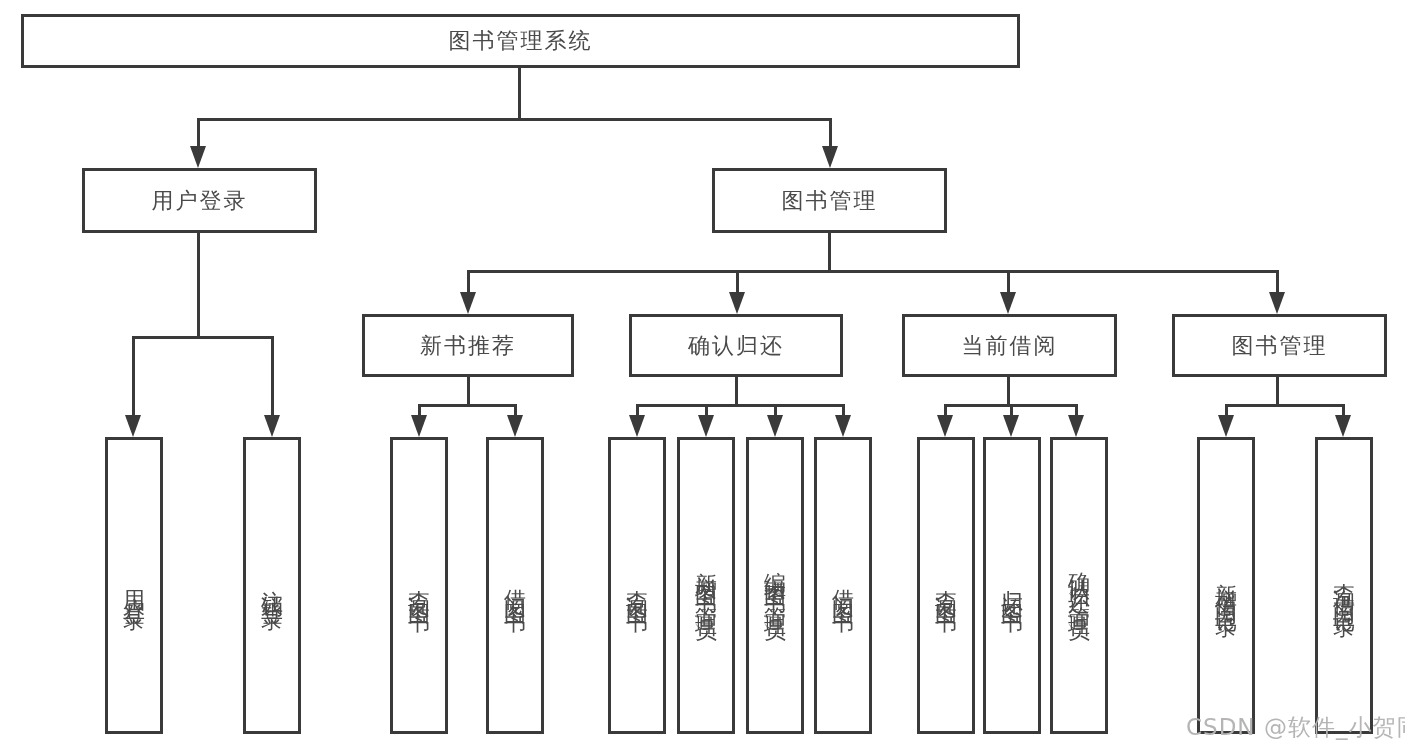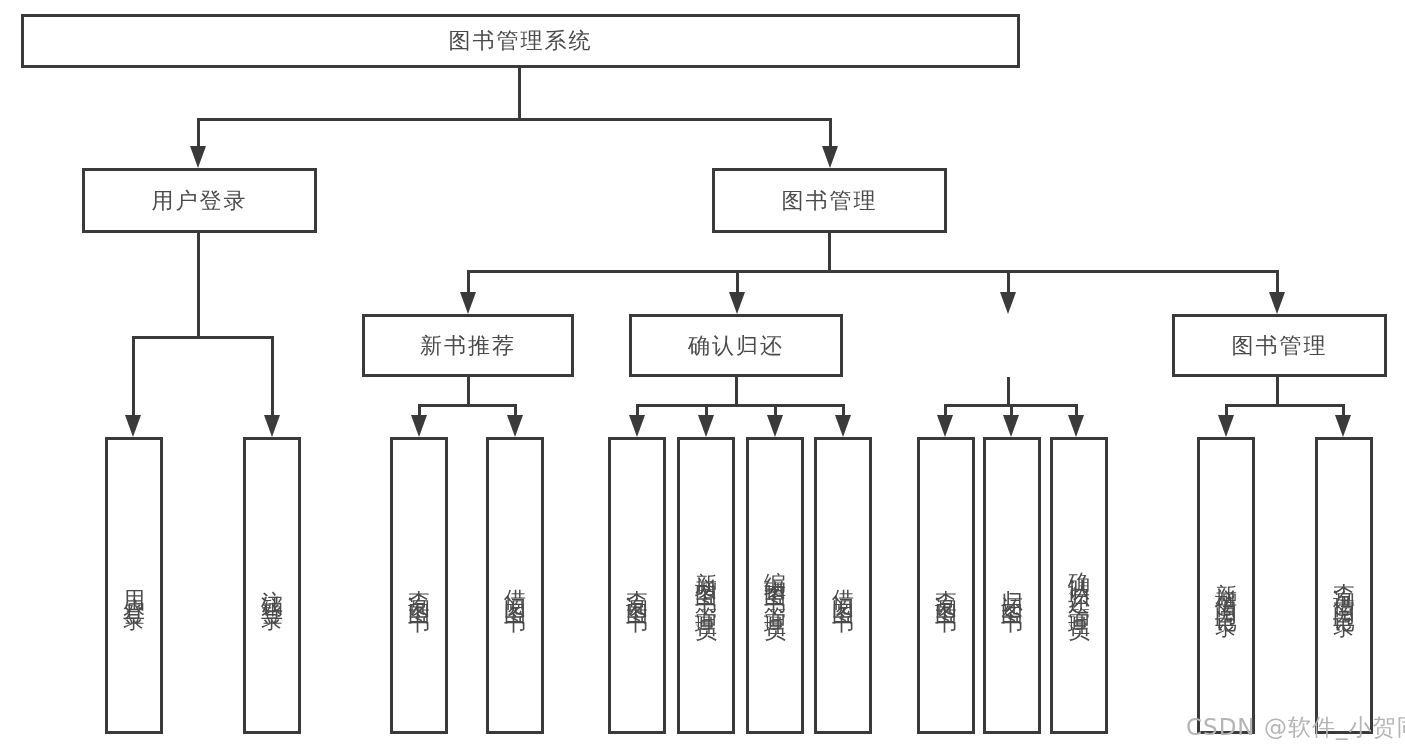--- a/index.html
+++ b/index.html
@@ -82,20 +82,21 @@
   <div class="arrow" style="left:460px; top:292px;"></div>
   <div class="vline" style="left:736px; top:270px; height:26px;"></div>
   <div class="arrow" style="left:729px; top:292px;"></div>
   <div class="vline" style="left:1007px; top:270px; height:26px;"></div>
   <div class="arrow" style="left:1000px; top:292px;"></div>
   <div class="vline" style="left:1276px; top:270px; height:26px;"></div>
   <div class="arrow" style="left:1269px; top:292px;"></div>
 
   <div class="node" style="left:362px; top:314px; width:212px; height:63px;">新书推荐</div>
   <div class="node" style="left:629px; top:314px; width:214px; height:63px;">确认归还</div>
+  <div class="node" style="left:902px; top:314px; width:215px; height:63px;">当前借阅</div>
   <div class="node" style="left:1172px; top:314px; width:215px; height:63px;">图书管理</div>
 
   <div class="vline" style="left:467px; top:377px; height:29px;"></div>
   <div class="hline" style="left:418px; top:404px; width:99px;"></div>
   <div class="vline" style="left:418px; top:404px; height:14px;"></div>
   <div class="arrow" style="left:411px; top:415px;"></div>
   <div class="vline" style="left:514px; top:404px; height:14px;"></div>
   <div class="arrow" style="left:507px; top:415px;"></div>
 
   <div class="vline" style="left:735px; top:377px; height:29px;"></div>

